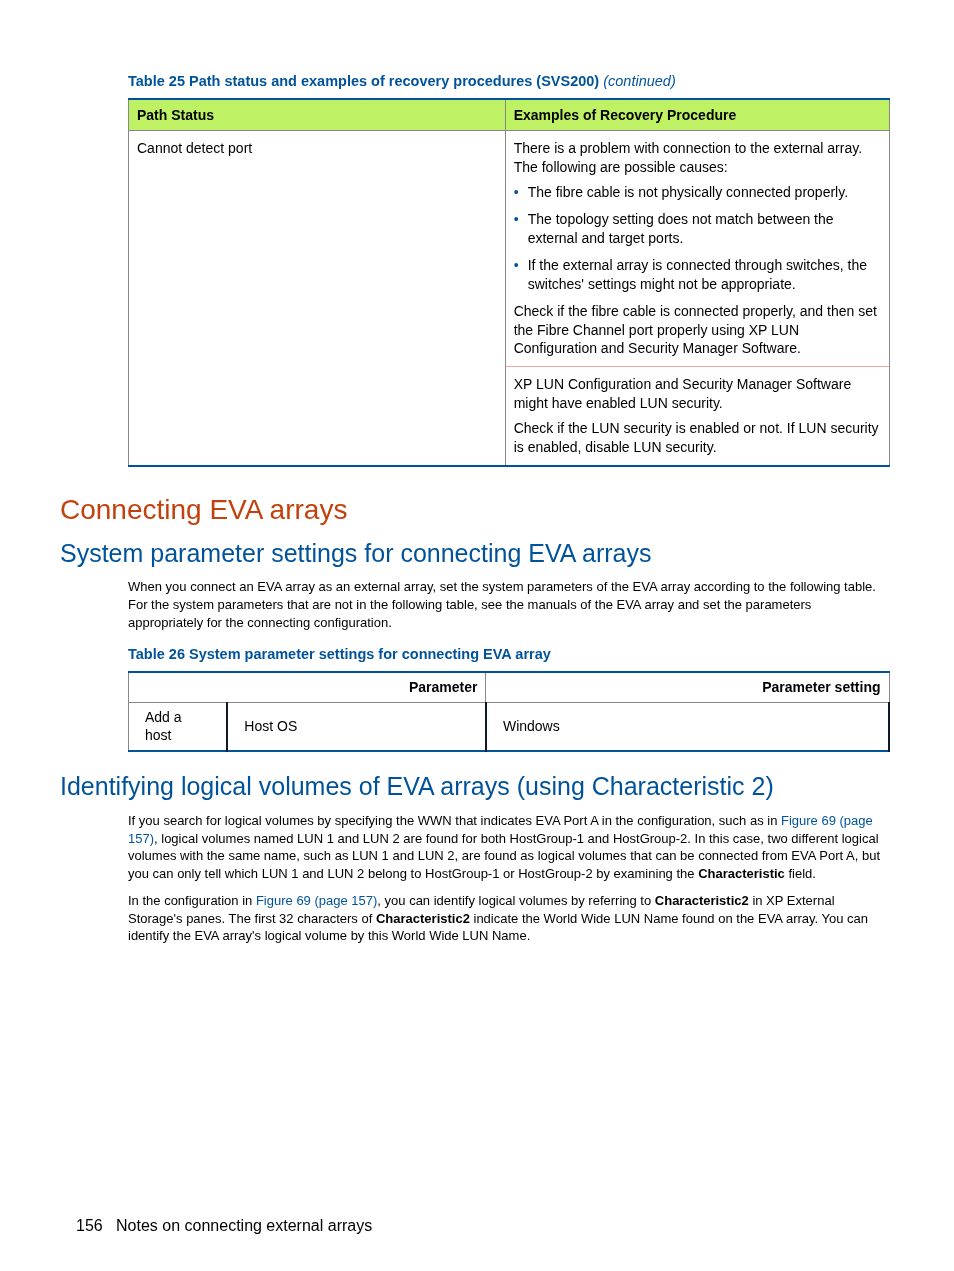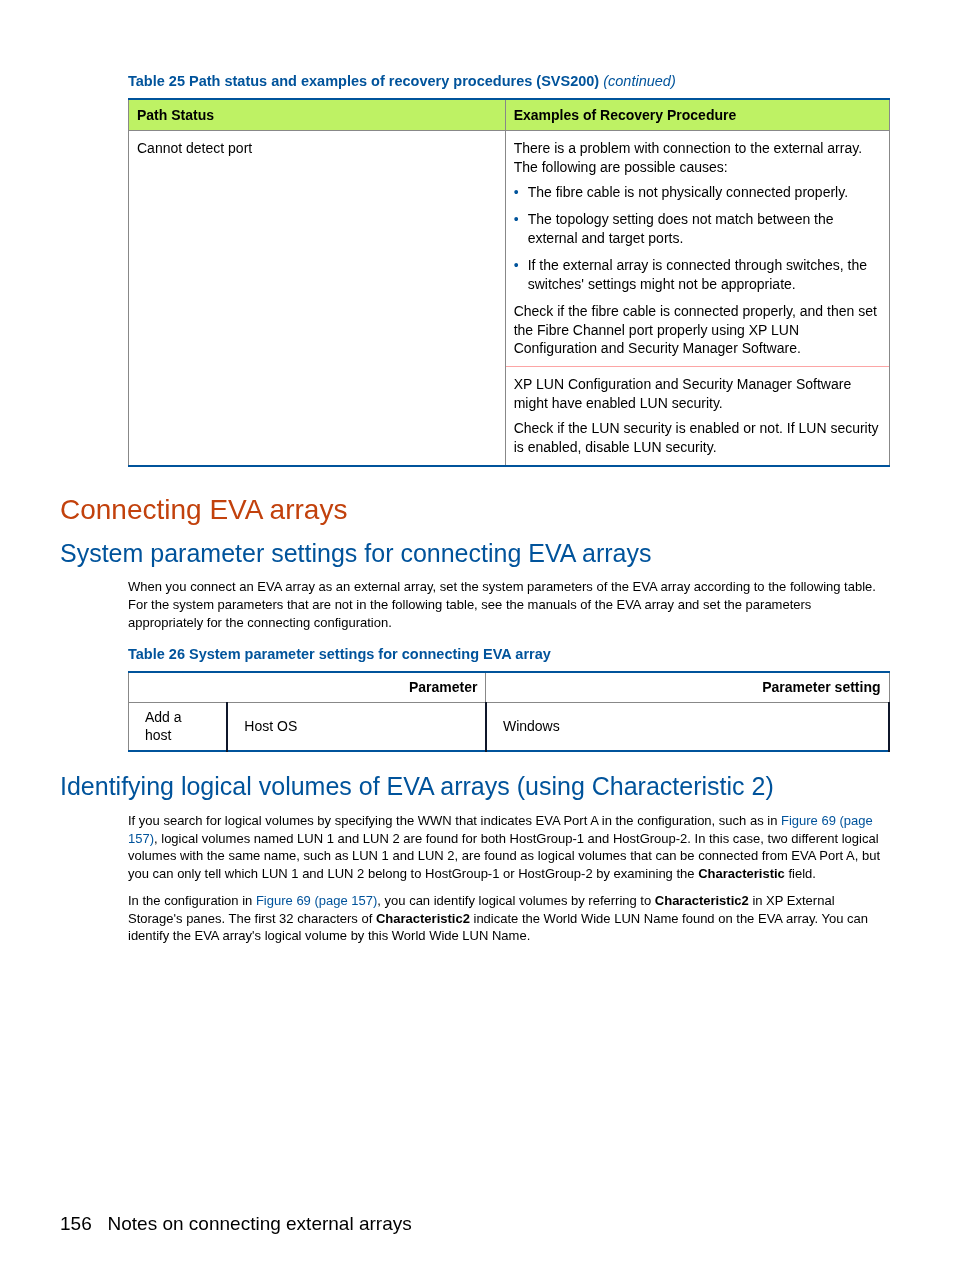--- a/index.html
+++ b/index.html
@@ -120,22 +120,22 @@
     border-left: 1px solid #888;
     border-right: 2px solid #0f172a;
   }
   .link {
     color: #00539b;
   }
   b { font-weight: bold; }
   .footer {
     position: absolute;
     bottom: 34px;
-    left: 60px;
-    font-size: 19px;
+    left: 76px;
+    font-size: 16px;
   }
 </style>
 </head>
 <body>
 
 <div class="page">
 
   <div class="table-block">
     <div class="caption">
       <span>Table 25 Path status and examples of recovery procedures (SVS200)</span><span class="italic"> (continued)</span>

